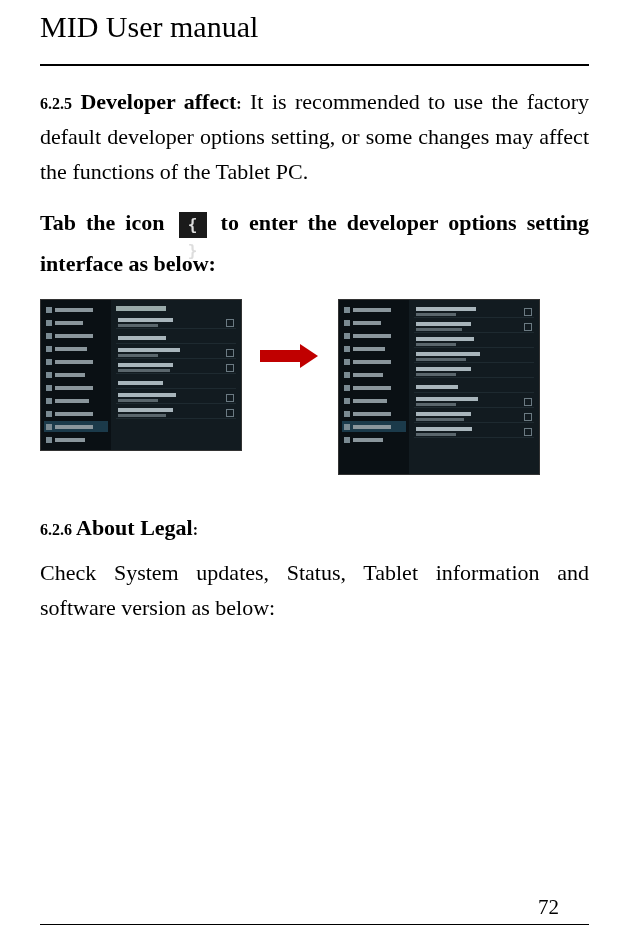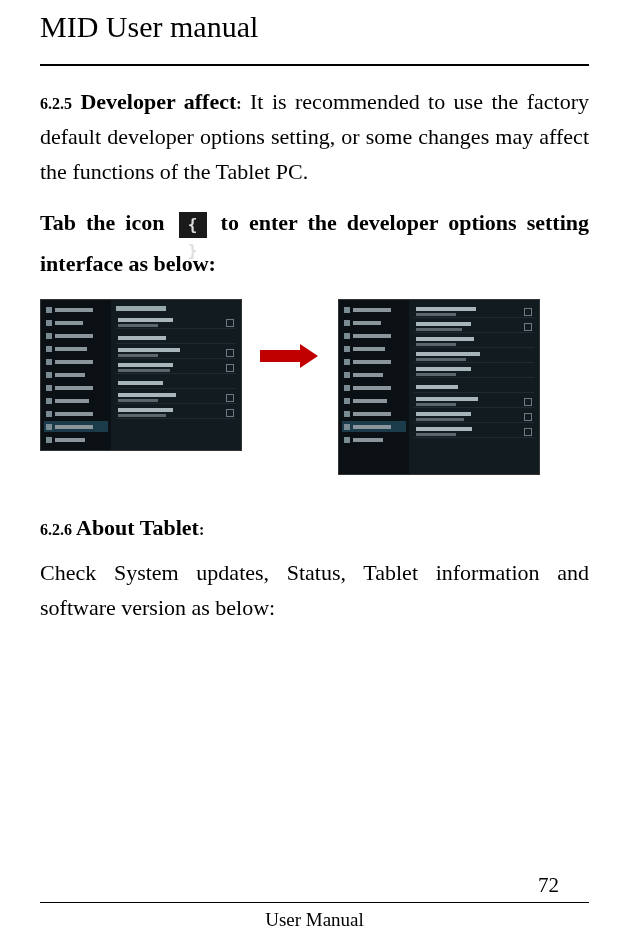--- a/index.html
+++ b/index.html
@@ -421,22 +421,21 @@
           </div>
           <span class="ss-check"></span>
         </div>
     </div>
   </div>
 </div>
 
 <p class="section-6-2-6">
   <span class="section-num">6.2.6</span>
   <span> </span>
-  <span class="section-heading">About Tablet</span><span class="section-num">:</span>
+  <span class="section-heading">About Legal</span><span class="section-num">:</span>
 </p>
 
 <p class="para">Check System updates, Status, Tablet information and software version as below:</p>
 
 <div class="footer-area">
   <div class="page-num">72</div>
   <hr class="footer-rule">
-  <div class="footer-text">User Manual</div>
 </div>
 
 </body></html>

